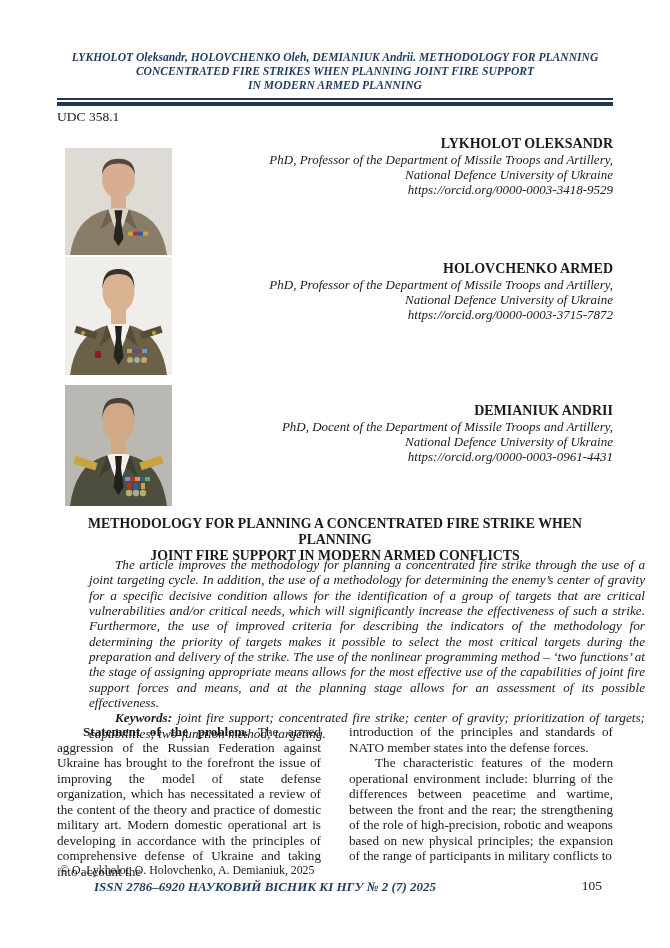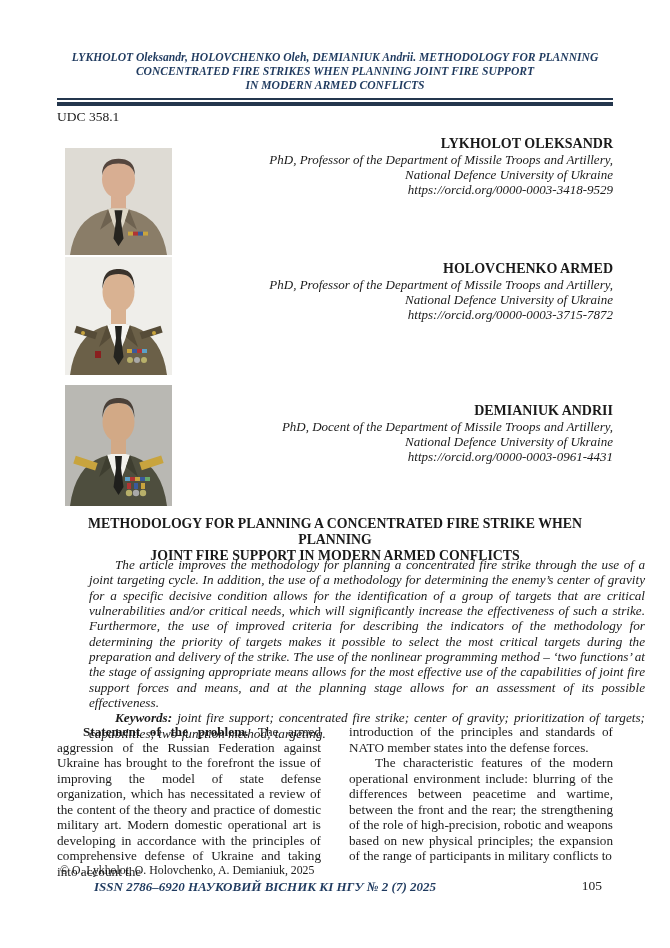--- a/index.html
+++ b/index.html
@@ -73,21 +73,21 @@
   .gold { fill:#c8a43e; }
 </style>
 </head>
 <body>
 
 <div class="page">
 
   <div class="running-head">
     <div>LYKHOLOT Oleksandr, HOLOVCHENKO Oleh, DEMIANIUK Andrii. METHODOLOGY FOR PLANNING</div>
     <div>CONCENTRATED FIRE STRIKES WHEN PLANNING JOINT FIRE SUPPORT</div>
-    <div>IN MODERN ARMED CONFLICTS</div>
+    <div>IN MODERN ARMED PLANNING</div>
   </div>
 
   <div class="rule-thin"></div>
   <div class="rule-thick"></div>
 
   <div class="udc-row">
     <span>UDC 358.1</span>
   </div>
 
   <span class="author-photo" id="photo1">

